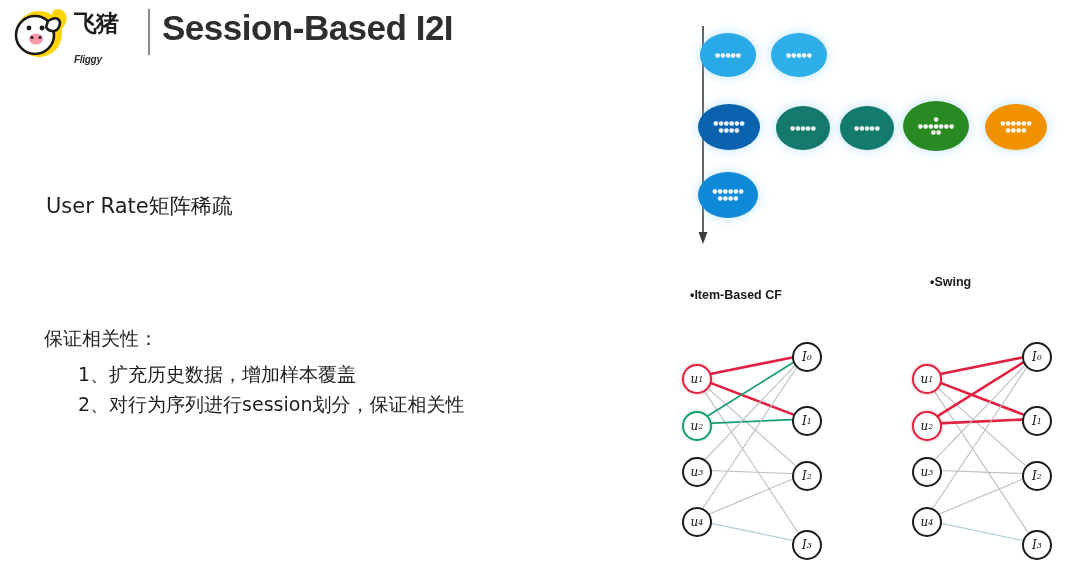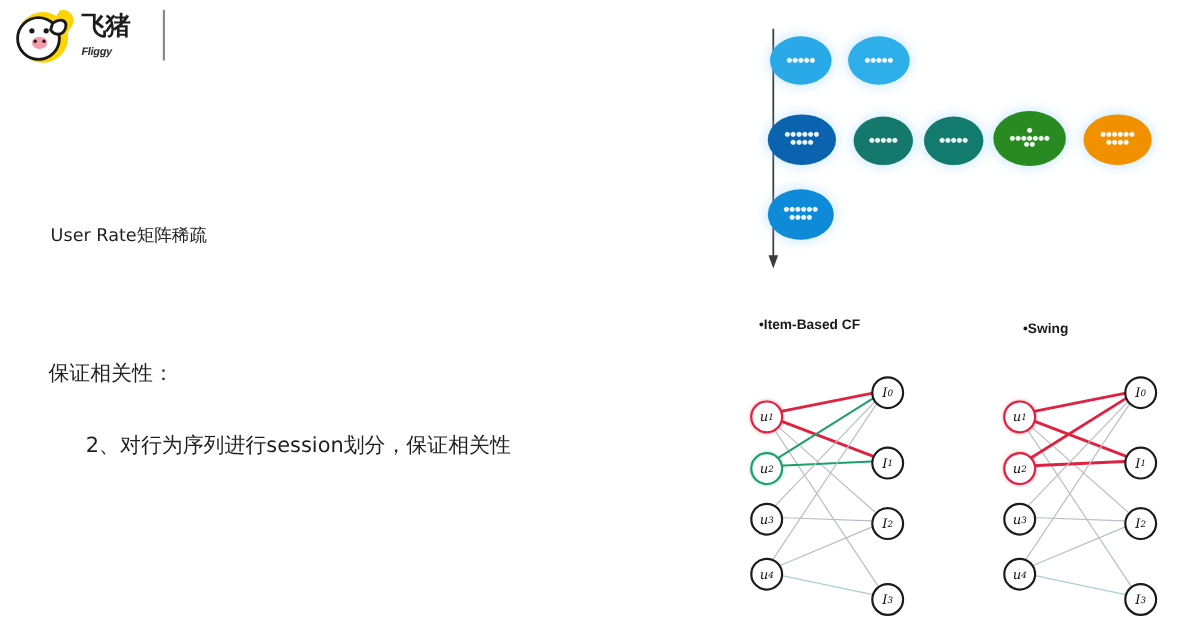--- a/index.html
+++ b/index.html
@@ -16,34 +16,34 @@
   .header{position:absolute;left:0;top:0;width:640px;height:72px;}
   .logo-mark{
     position:absolute;left:8px;top:4px;width:62px;height:58px;
   }
   .logo-cn{
     position:absolute;left:74px;top:12px;width:64px;height:46px;
     color:#1d1d1d;font-weight:700;line-height:1;
   }
   .logo-cn .cn{font-size:23px;letter-spacing:-1px;display:block;font-family:Liberation Sans, sans-serif;}
   .logo-cn .en{
-    font-size:10px;display:block;margin-top:8px;letter-spacing:-0.3px;
+    font-size:10px;display:block;margin-top:20px;letter-spacing:-0.3px;
     font-style:italic;font-weight:700;color:#2b2b2b;
   }
   .divider-bar{position:absolute;left:148px;top:9px;width:2px;height:46px;background:#8a8a8a;}
   .title{
     position:absolute;left:162px;top:8px;
     font-size:35px;font-weight:700;color:#2e2e2e;
     letter-spacing:-0.5px;white-space:nowrap;
   }
 
   
   .body-copy{position:absolute;left:0;top:0;width:640px;height:566px;color:#1f1f1f;}
   .line{position:absolute;white-space:nowrap;font-family:"DejaVu Sans",sans-serif;}
-  .l1{left:46px;top:204px;font-size:16px;}
+  .l1{left:46px;top:192px;font-size:21px;}
   .l2{left:46px;top:252px;font-size:21px;}
   .l3{left:44px;top:326px;font-size:19px;}
   .l4{left:78px;top:362px;font-size:19px;}
   .l5{left:78px;top:392px;font-size:19px;}
 
   
   .flow{position:absolute;left:660px;top:0;width:420px;height:270px;}
   .flow-arrow{position:absolute;left:36px;top:26px;}
   .node{
     position:absolute;border-radius:50%;
@@ -95,25 +95,27 @@
       </svg>
     </div>
 
     <div class="logo-cn">
       <span class="cn">飞猪</span>
       <span class="en">Fliggy</span>
     </div>
 
     <div class="divider-bar"></div>
 
+    <div class="title">Session-Based I2I</div>
   </div>
 
   <div class="body-copy">
     <div class="line l1">User Rate矩阵稀疏</div>
     <div class="line l3">保证相关性：</div>
+    <div class="line l4">1、扩充历史数据，增加样本覆盖</div>
     <div class="line l5">2、对行为序列进行session划分，保证相关性</div>
   </div>
 
   <div class="flow">
     <div class="flow-arrow">
       <svg width="14" height="220" viewBox="0 0 14 220">
         <line x1="7" y1="0" x2="7" y2="208" stroke="#3c3c3c" stroke-width="1.6"></line>
         <path d="M7 218 L2.6 206 L11.4 206 Z" fill="#3c3c3c"></path>
       </svg>
     </div>
@@ -163,21 +165,21 @@
         </svg>
         <div class="nd red" style="left: 22px; top: 34px;">u<sub>1</sub></div>
         <div class="nd green" style="left: 22px; top: 81px;">u<sub>2</sub></div>
         <div class="nd" style="left: 22px; top: 127px;">u<sub>3</sub></div>
         <div class="nd" style="left: 22px; top: 177px;">u<sub>4</sub></div>
         <div class="nd" style="left: 132px; top: 12px;">I<sub>0</sub></div>
         <div class="nd" style="left: 132px; top: 76px;">I<sub>1</sub></div>
         <div class="nd" style="left: 132px; top: 131px;">I<sub>2</sub></div>
         <div class="nd" style="left: 132px; top: 200px;">I<sub>3</sub></div>
       </div>
-      <div class="graph-label" style="left: 930px; top: 292px; text-align: right;">•Swing</div>
+      <div class="graph-label" style="left: 930px; top: 275px; text-align: right;">•Swing</div>
       <div class="graph" style="left: 890px; top: 330px; width: 180px; height: 230px;">
         <svg width="180" height="230" style="position: absolute; left: 0px; top: 0px;">
           <line x1="47.74754878398196" y1="44.45049024320361" x2="132.25245121601804" y2="27.549509756796393" stroke="#e0213f" stroke-width="2.6" stroke-linecap="round"></line>
           <line x1="47.144839020331844" y1="51.63712035321761" x2="132.85516097966814" y2="84.36287964678239" stroke="#e0213f" stroke-width="2.6" stroke-linecap="round"></line>
           <line x1="44.75047847013562" y1="55.59814919639231" x2="135.24952152986438" y2="135.4018508036077" stroke="#b9bec6" stroke-width="1.1" stroke-linecap="round"></line>
           <line x1="42.1809447372155" y1="57.836698421616106" x2="137.8190552627845" y2="202.16330157838388" stroke="#b9bec6" stroke-width="1.1" stroke-linecap="round"></line>
           <line x1="46.01271431747852" y1="87.09202465539984" x2="133.98728568252147" y2="31.90797534460016" stroke="#e0213f" stroke-width="2.6" stroke-linecap="round"></line>
           <line x1="47.9865910227339" y1="93.40970040805755" x2="132.0134089772661" y2="89.59029959194245" stroke="#e0213f" stroke-width="2.6" stroke-linecap="round"></line>
           <line x1="43.985894397575734" y1="130.6056558570799" x2="136.01410560242425" y2="34.39434414292009" stroke="#b9bec6" stroke-width="1.1" stroke-linecap="round"></line>
           <line x1="47.991413473303616" y1="140.47241503539286" x2="132.00858652669638" y2="143.52758496460714" stroke="#b9bec6" stroke-width="1.1" stroke-linecap="round"></line>

